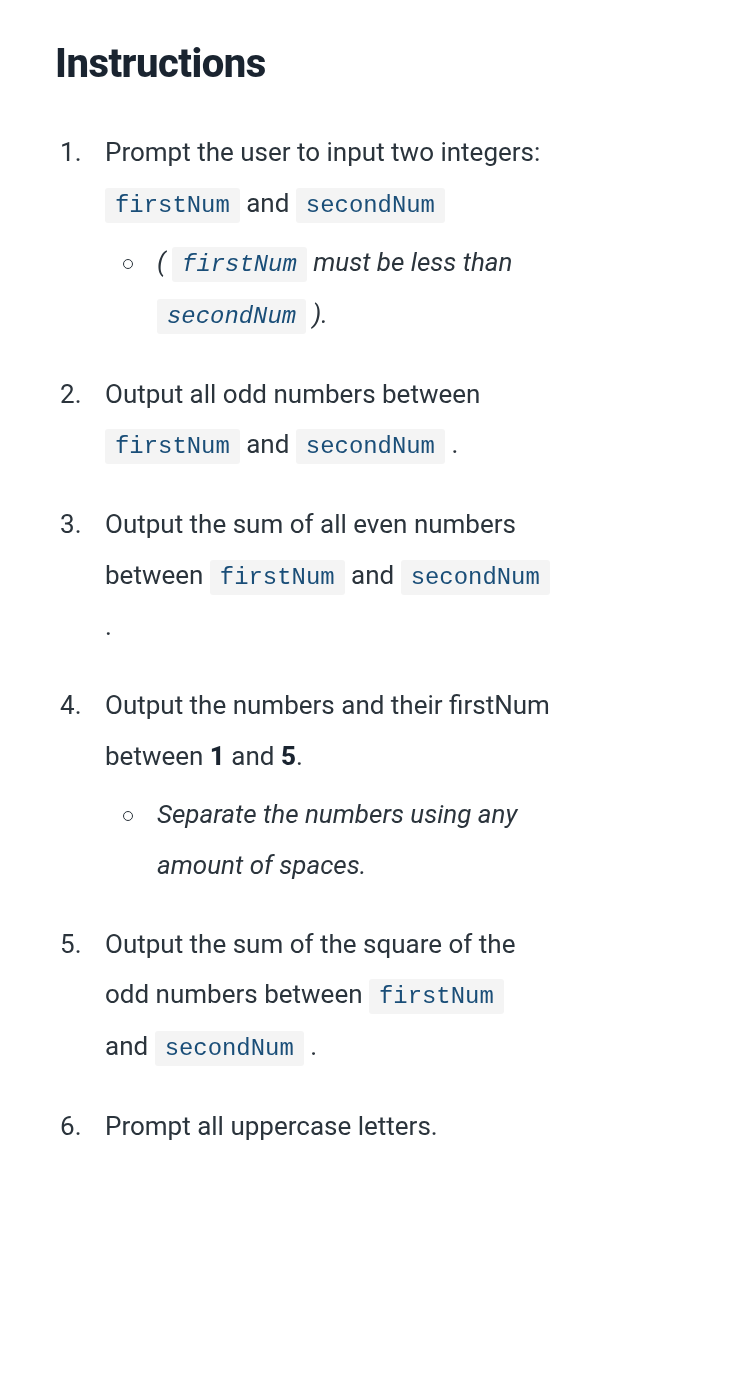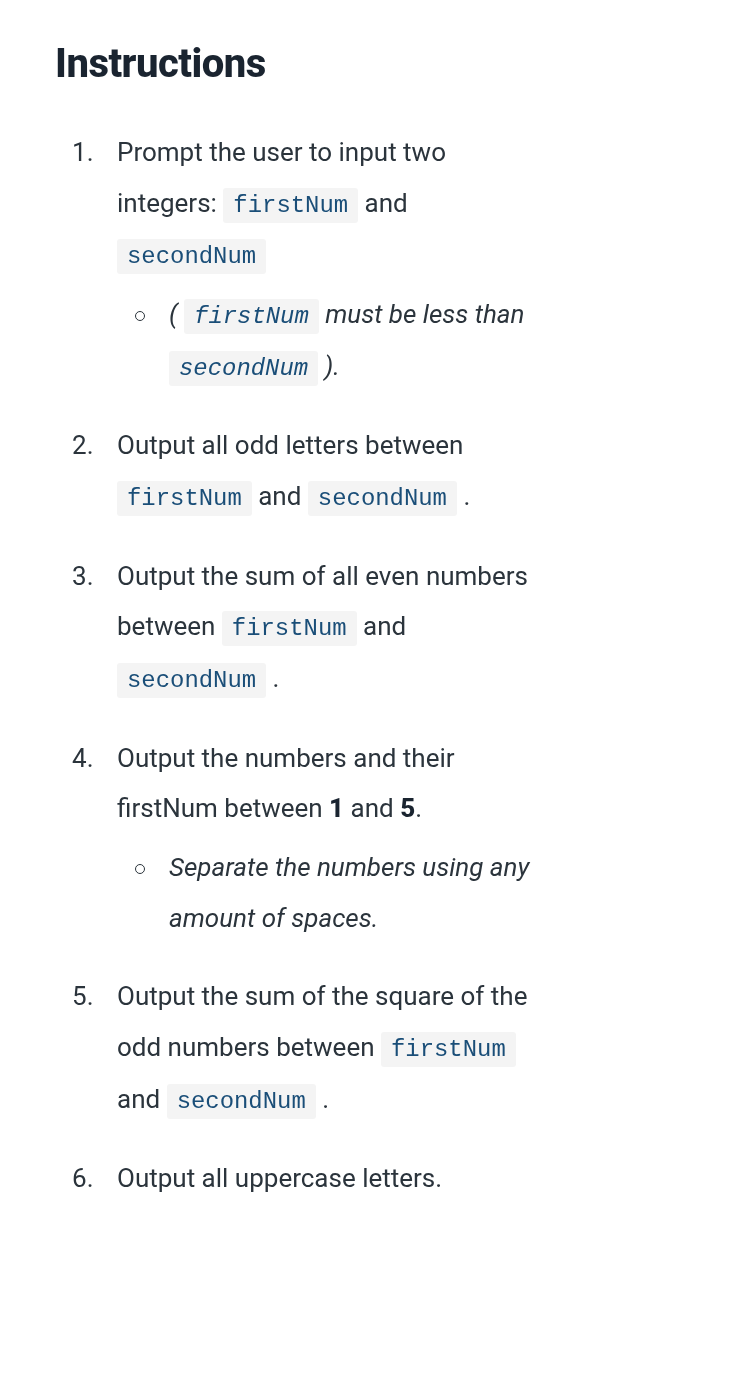--- a/index.html
+++ b/index.html
@@ -33,21 +33,21 @@
     background: #f4f4f4;
     color: #1a4e78;
     padding: 4px 10px;
     border-radius: 3px;
     font-size: 0.92em;
   }
   ol.main {
     list-style: none;
     counter-reset: item;
     padding: 0;
-    margin: 12px;
+    margin: 0;
     font-size: 26px;
     line-height: 1.95;
     color: #2b343c;
   }
   ol.main > li {
     counter-increment: item;
     position: relative;
     padding-left: 50px;
     margin-bottom: 28px;
   }
@@ -89,21 +89,21 @@
 <body>
 
 <div class="page">
   <h1>Instructions</h1>
 
 
   <ol class="main" id="steps-root">
       <li><span>Prompt the user to input two integers: </span><code>firstNum</code><span> and </span><code>secondNum</code><ul class="sub">
           <li><span>( </span><code>firstNum</code><span> must be less than </span><code>secondNum</code><span> ).</span></li>
         </ul></li>
-      <li><span>Output all odd letters between </span><code>firstNum</code><span> and </span><code>secondNum</code><span> .</span></li>
+      <li><span>Output all odd numbers between </span><code>firstNum</code><span> and </span><code>secondNum</code><span> .</span></li>
       <li><span>Output the sum of all even numbers between </span><code>firstNum</code><span> and </span><code>secondNum</code><span> .</span></li>
       <li><span>Output the numbers and their firstNum between </span><strong class="num">1</strong><span> and </span><strong class="num">5</strong><span>.</span><ul class="sub">
           <li><span>Separate the numbers using any amount of spaces.</span></li>
         </ul></li>
       <li><span>Output the sum of the square of the odd numbers between </span><code>firstNum</code><span> and </span><code>secondNum</code><span> .</span></li>
-      <li><span>Output all uppercase letters.</span></li>
+      <li><span>Prompt all uppercase letters.</span></li>
     </ol>
 </div>
 
 </body></html>

